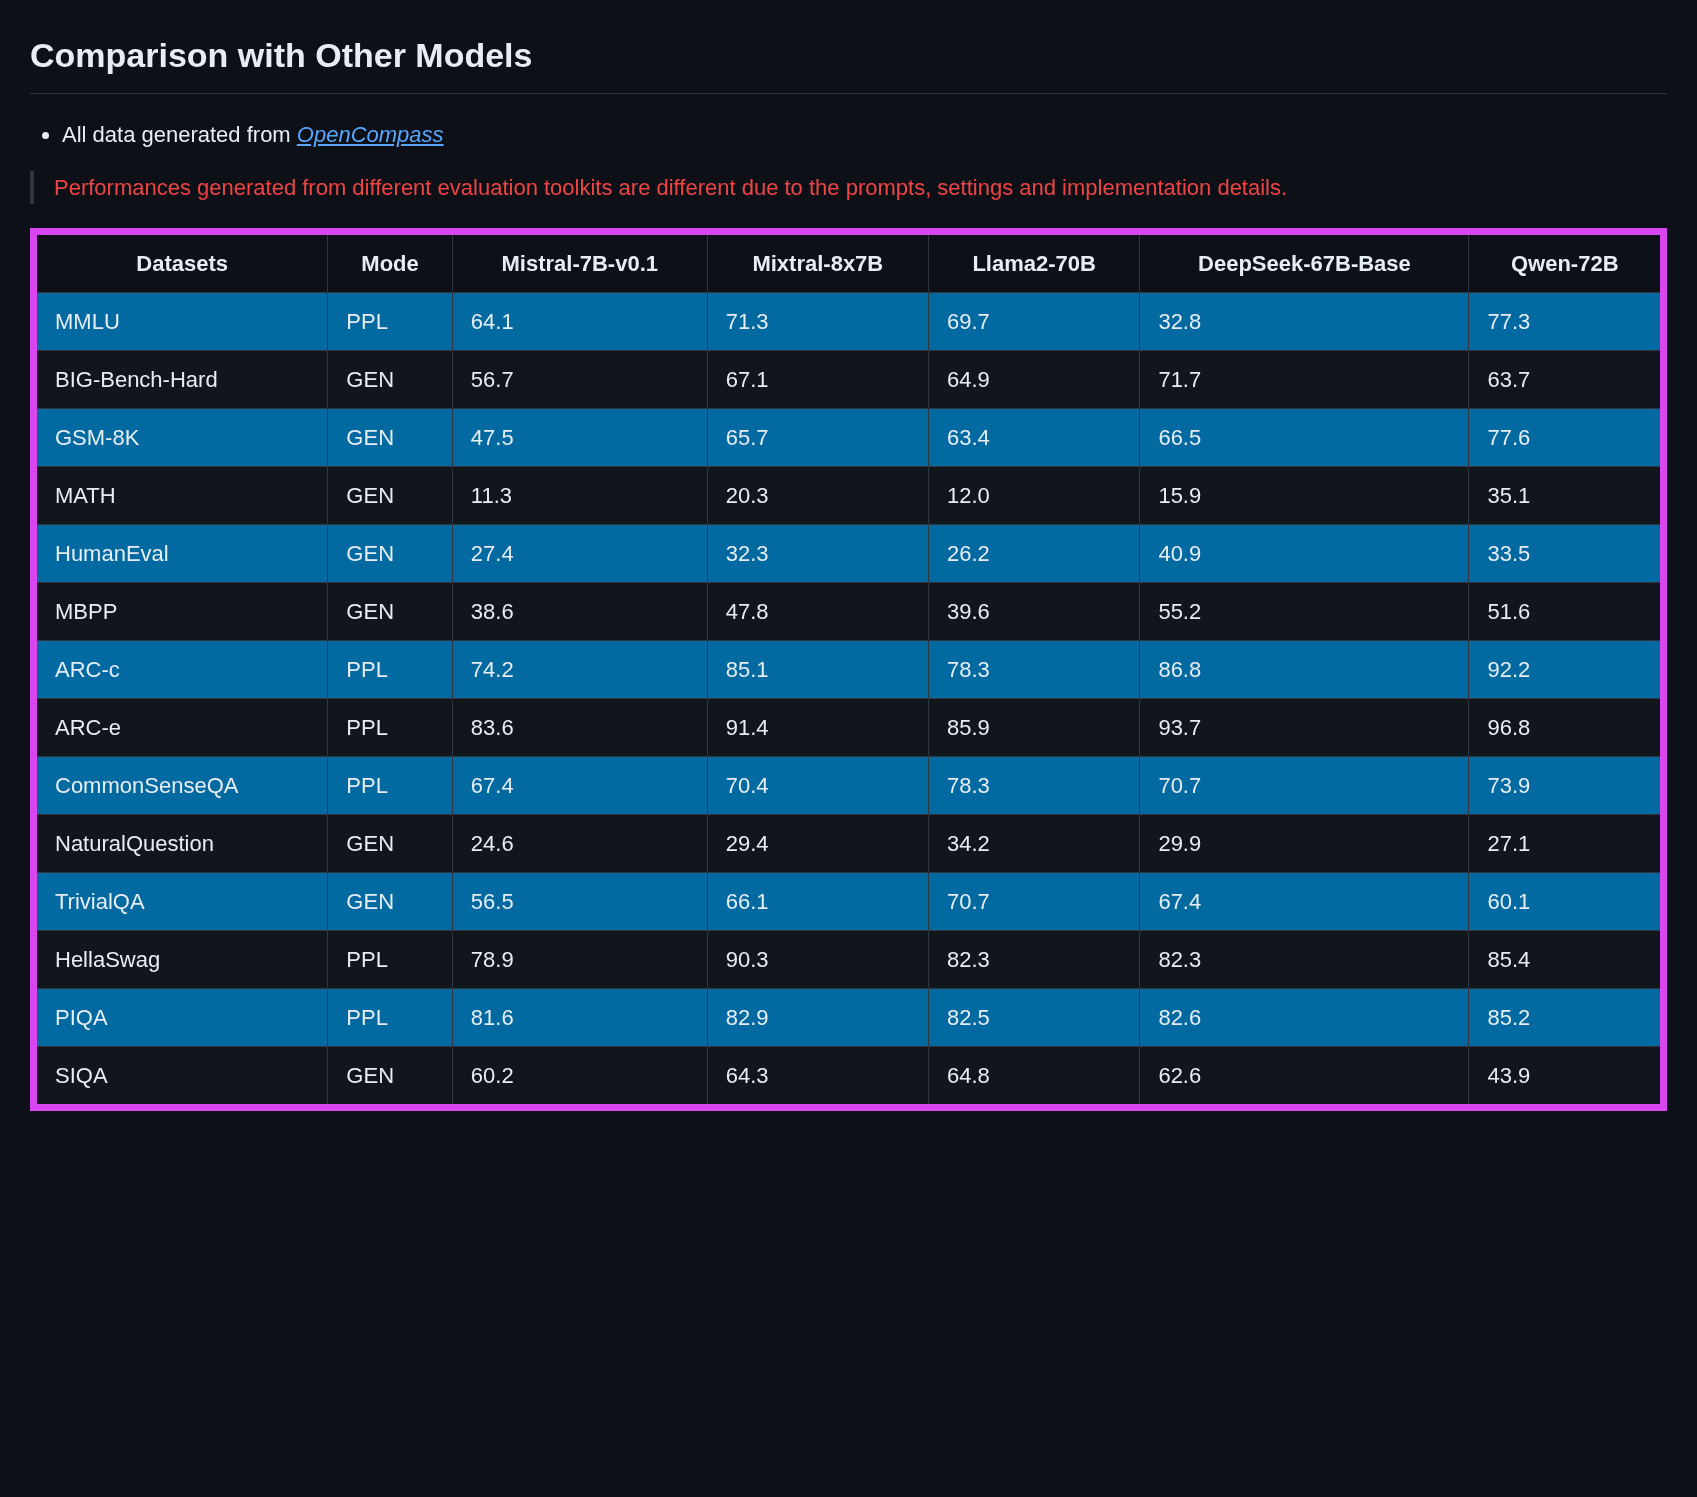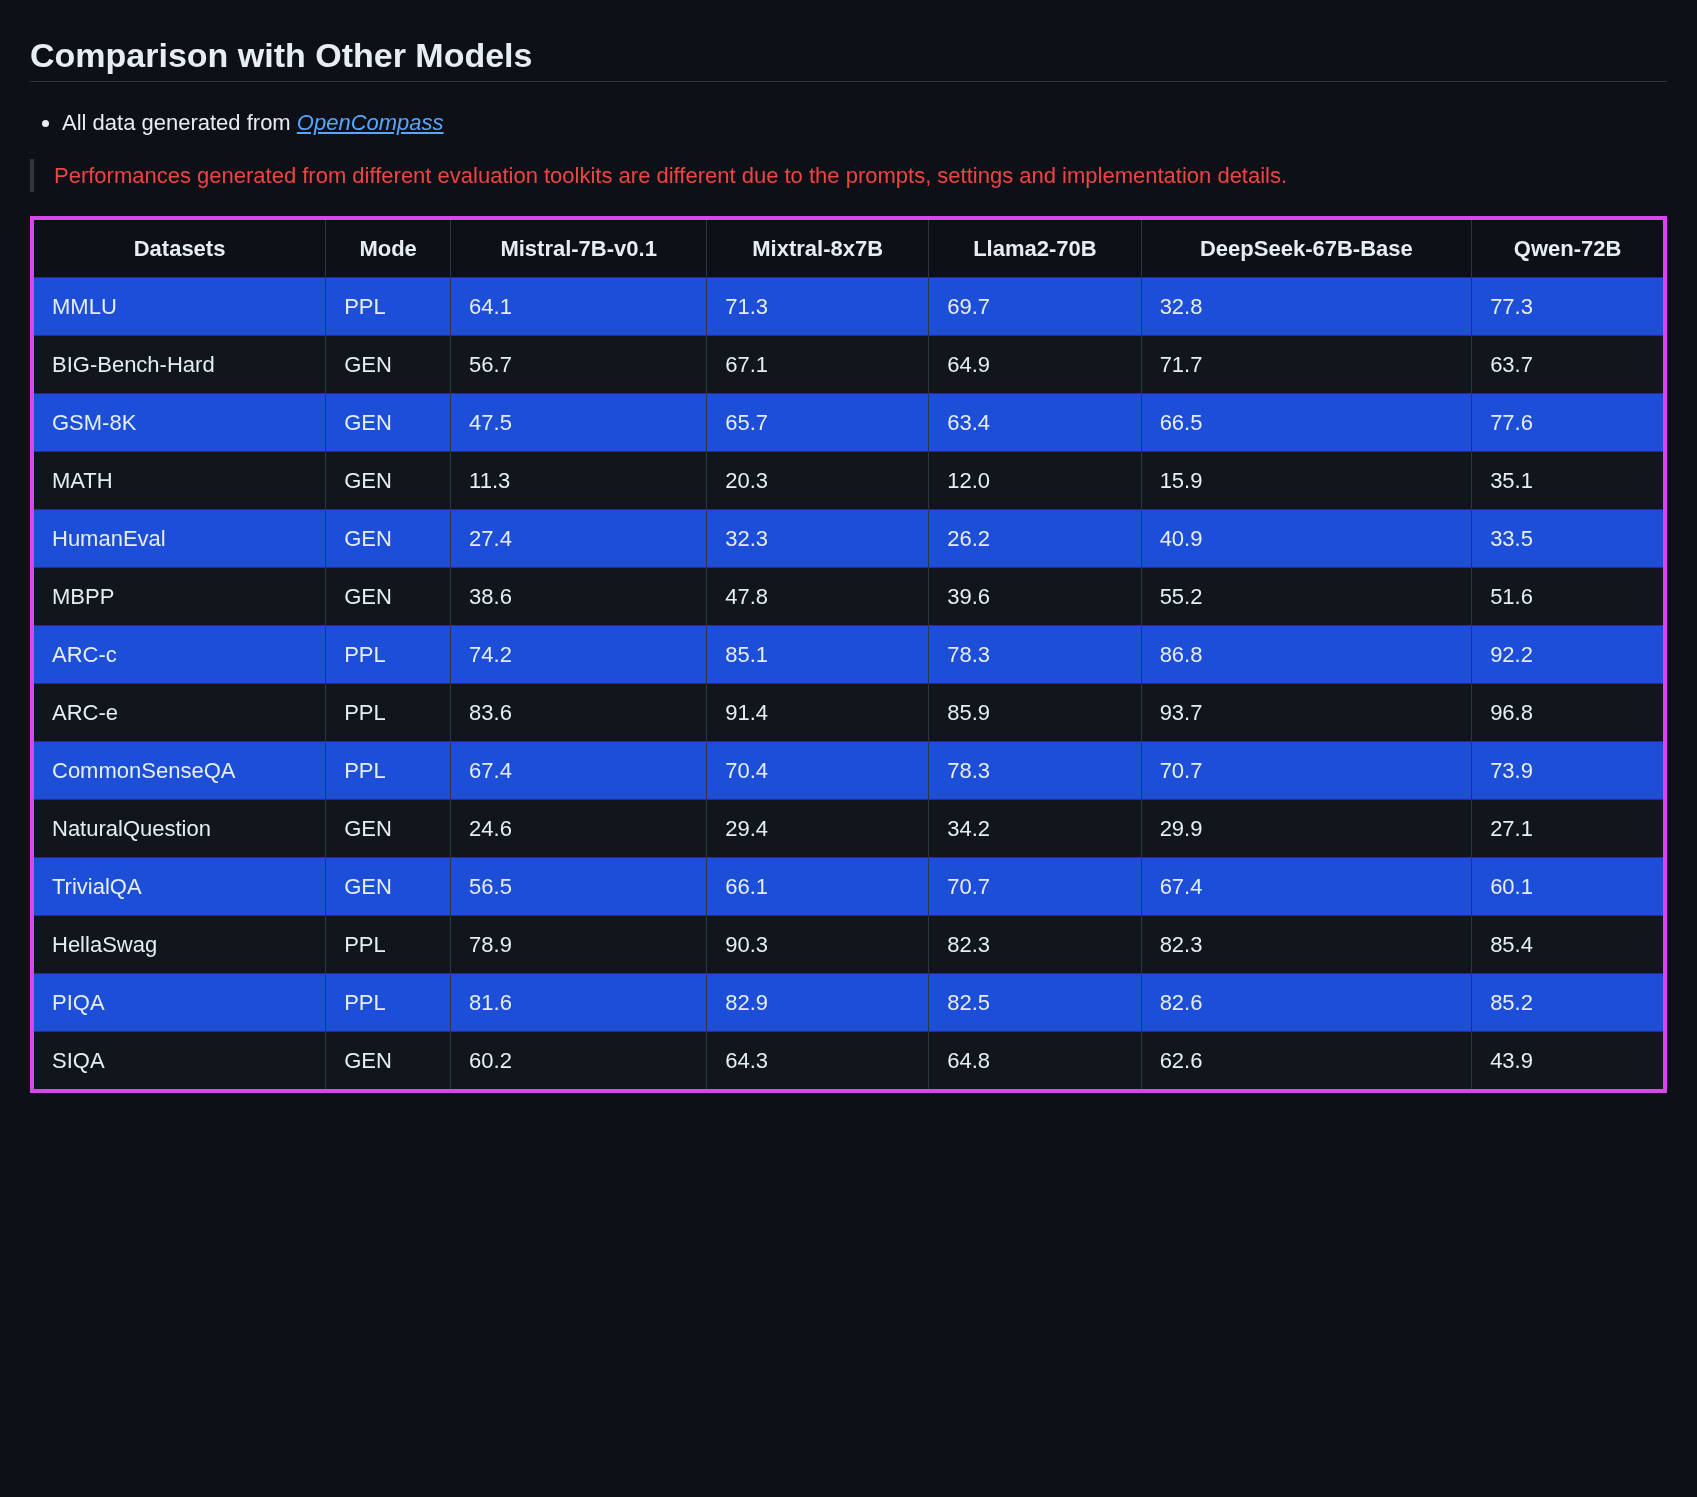--- a/index.html
+++ b/index.html
@@ -15,20 +15,21 @@
       font-size: 22px;
       line-height: 1.5;
     }
     .container {
       max-width: 1640px;
     }
     h2 {
       font-size: 34px;
       font-weight: 600;
       color: #e6edf3;
+      padding-bottom: 12px;
       border-bottom: 1px solid #30363d;
       margin-bottom: 24px;
     }
     .bullet-section {
       margin-bottom: 20px;
       padding-left: 32px;
     }
     .bullet-item {
       display: list-item;
       list-style-type: disc;
@@ -41,36 +42,36 @@
     }
     .blockquote {
       border-left: 4px solid #30363d;
       padding-left: 20px;
       color: #ef4444;
       margin-bottom: 24px;
     }
     table {
       border-collapse: collapse;
       width: 100%;
-      border: 4px solid #d946ef;
+      border: 7px solid #d946ef;
     }
     th, td {
       border: 1px solid #30363d;
       padding: 12px 18px;
       text-align: left;
       color: #e6edf3;
     }
     th {
       font-weight: 600;
       text-align: center;
       background-color: #0d1117;
       vertical-align: middle;
     }
     tbody tr {
-      background-color: #1d4ed8;
+      background-color: #0369a1;
     }
     tbody tr:nth-child(even) {
       background-color: #11161d;
     }
     td {
       vertical-align: middle;
     }
   </style>
 </head>
 <body>

